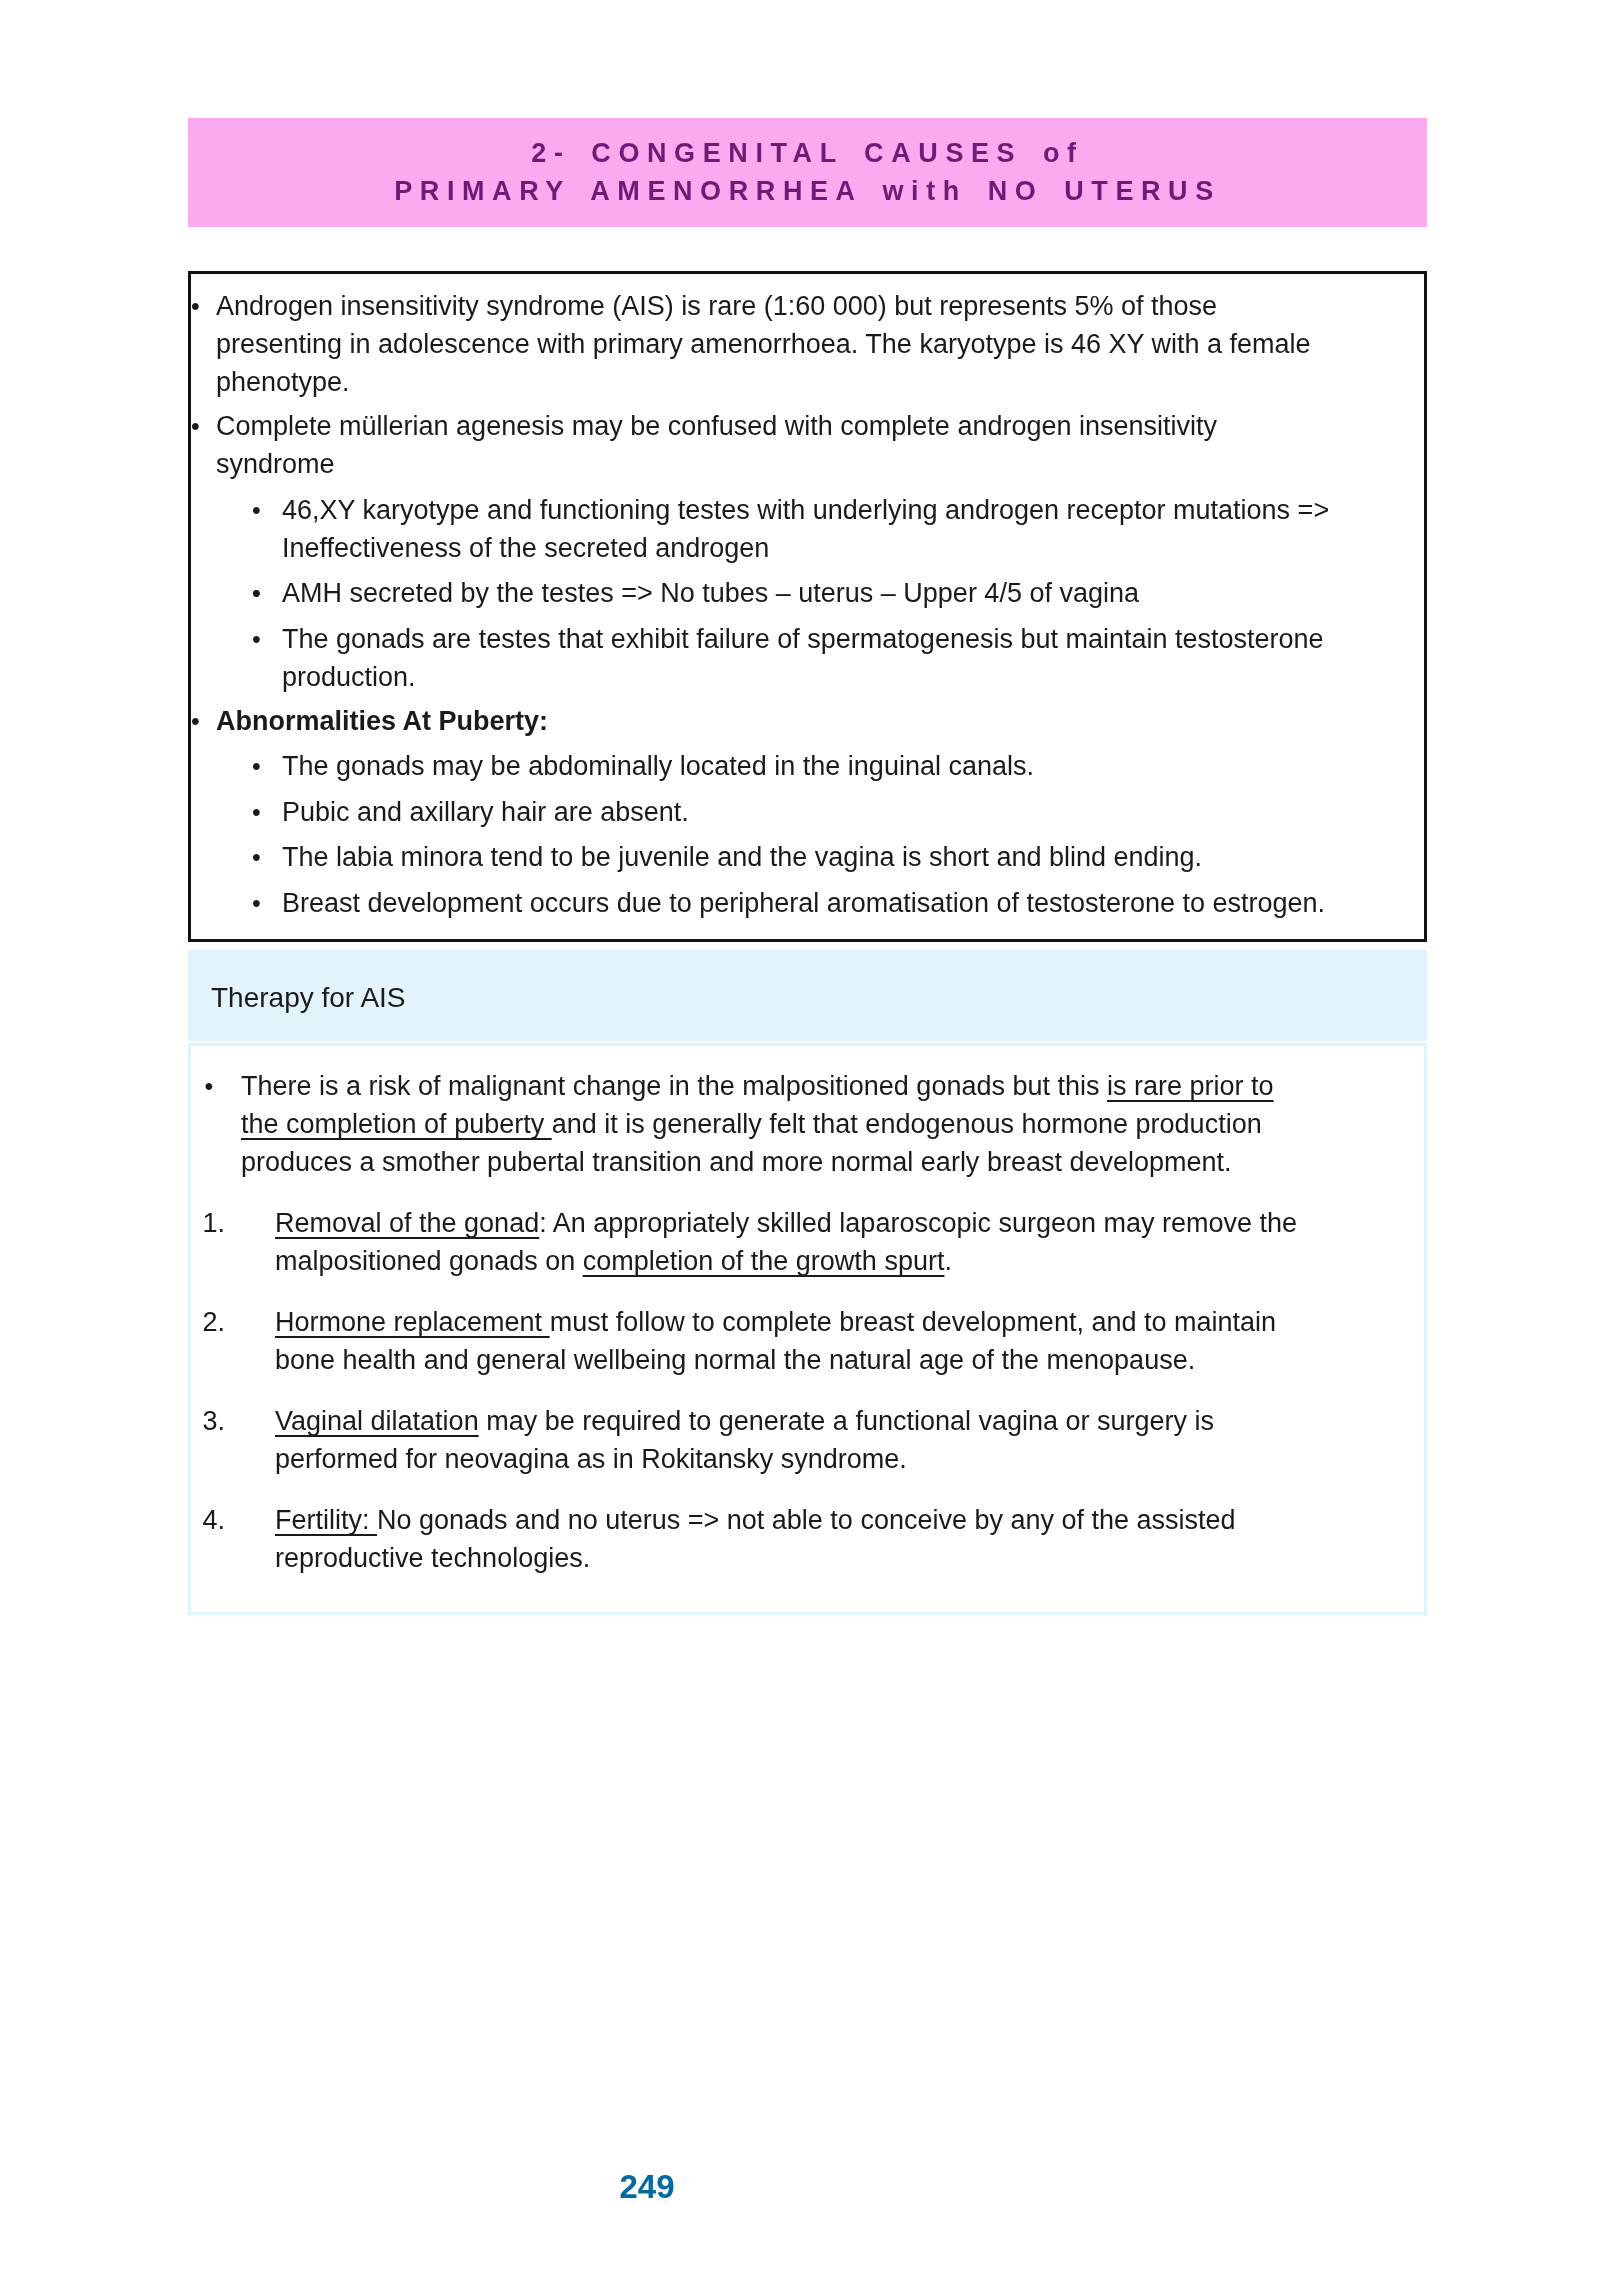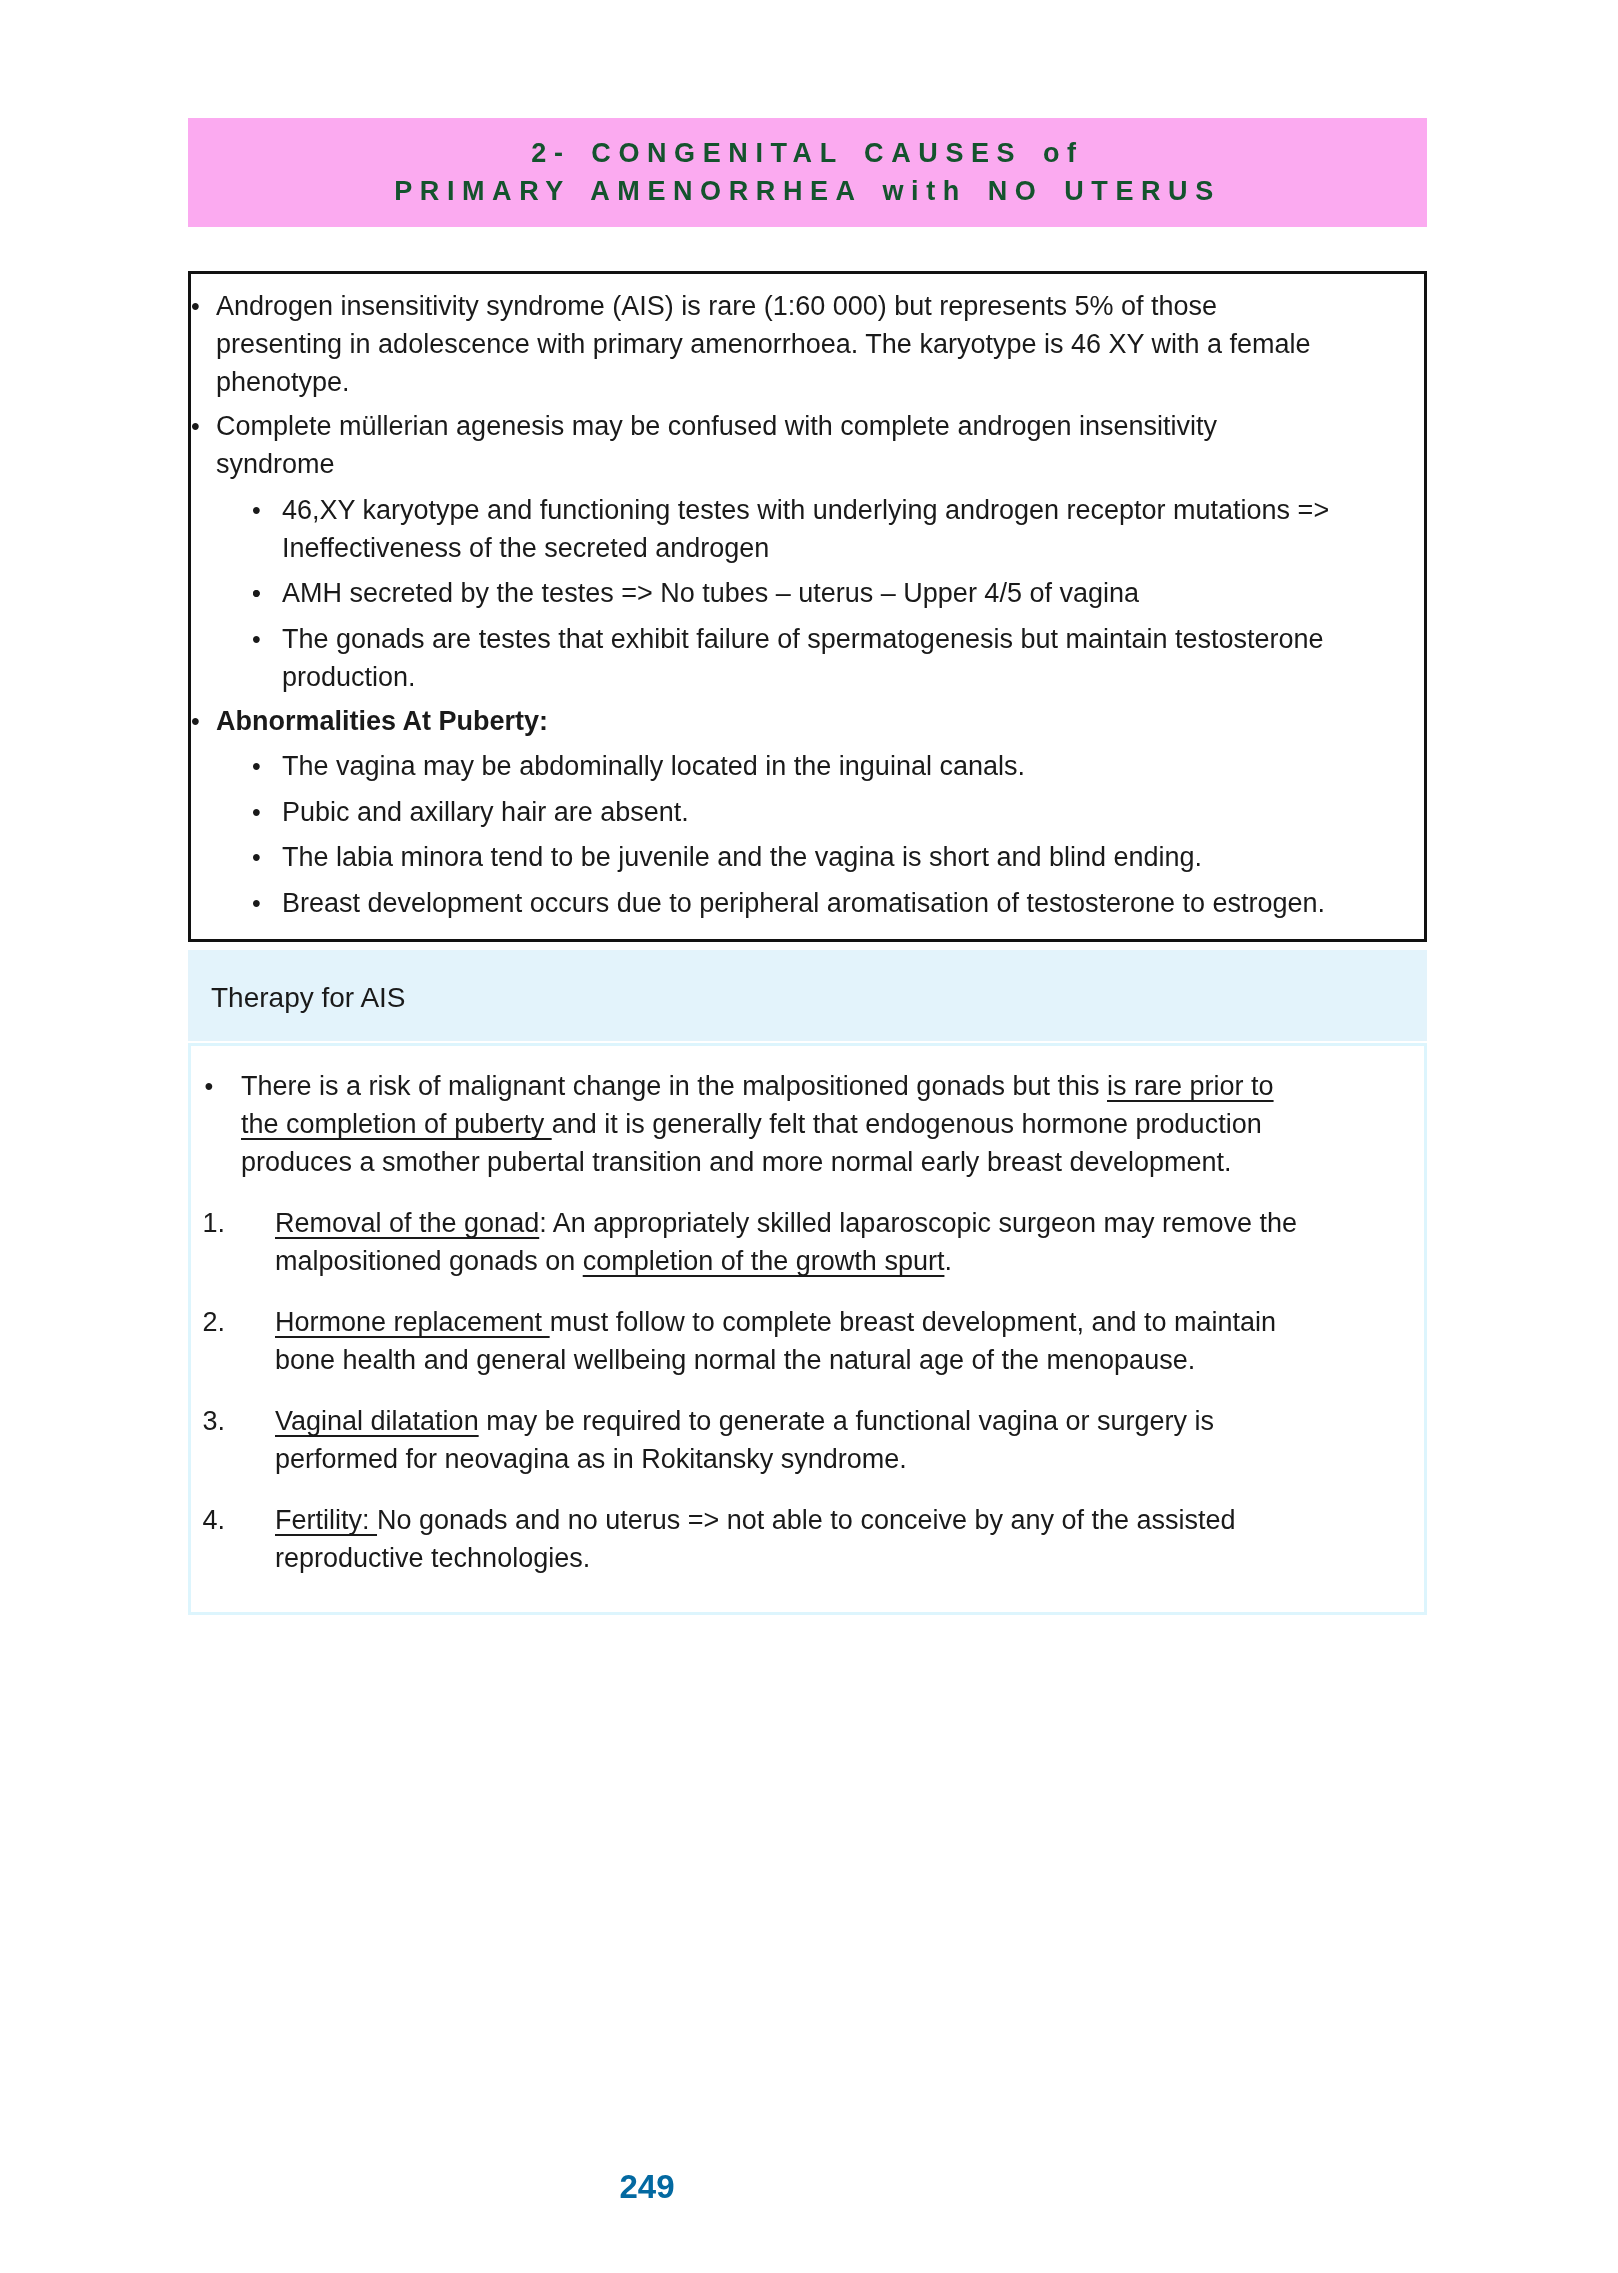--- a/index.html
+++ b/index.html
@@ -24,21 +24,21 @@
   
   .title-banner{
     background:var(--banner-pink);
     height:109px;
     text-align:center;
     padding-top:16.3px;
     margin-bottom:44px;
   }
   .title-line{
     font-size:27px;font-weight:bold;line-height:38px;
-    letter-spacing:7.6px;word-spacing:5.7px;color:#14532d;
+    letter-spacing:7.6px;word-spacing:5.7px;color:#701a75;
   }
   
   .ais-box{
     border:3.8px solid var(--box-border);
     margin-bottom:7.6px;
     background:#ffffff;
   }
   .ais-header{
     background:var(--header-blue);
     border-bottom:2.9px solid var(--box-border);
@@ -116,21 +116,21 @@
 phenotype.</span></span></li>
         <li class="lvl1"><span class="bullet">•</span><span class="txt"><span>Complete müllerian agenesis may be confused with complete androgen insensitivity
 syndrome</span></span></li>
         <li class="lvl2"><span class="bullet">•</span><span class="txt"><span>46,XY karyotype and functioning testes with underlying androgen receptor mutations =&gt;
 Ineffectiveness of the secreted androgen</span></span></li>
         <li class="lvl2"><span class="bullet">•</span></li>
         <li class="lvl2"><span class="bullet">•</span><span class="txt"><span>AMH secreted by the testes =&gt; No tubes – uterus – Upper 4/5 of vagina</span></span></li>
         <li class="lvl2"><span class="bullet">•</span><span class="txt"><span>The gonads are testes that exhibit failure of spermatogenesis but maintain testosterone
 production.</span></span></li>
         <li class="lvl1 bold"><span class="bullet">•</span><span class="txt"><span>Abnormalities At Puberty:</span></span></li>
-        <li class="lvl2"><span class="bullet">•</span><span class="txt"><span>The vagina may be abdominally located in the inguinal canals.</span></span></li>
+        <li class="lvl2"><span class="bullet">•</span><span class="txt"><span>The gonads may be abdominally located in the inguinal canals.</span></span></li>
         <li class="lvl2"><span class="bullet">•</span><span class="txt"><span>Pubic and axillary hair are absent.</span></span></li>
         <li class="lvl2"><span class="bullet">•</span><span class="txt"><span>The labia minora tend to be juvenile and the vagina is short and blind ending.</span></span></li>
         <li class="lvl2"><span class="bullet">•</span><span class="txt"><span>Breast development occurs due to peripheral aromatisation of testosterone to estrogen.</span></span></li>
       </ul>
   </section>
 
   <div class="therapy-header">Therapy for AIS</div>
 
   <section class="therapy-body">
     <div class="t-bullet">

